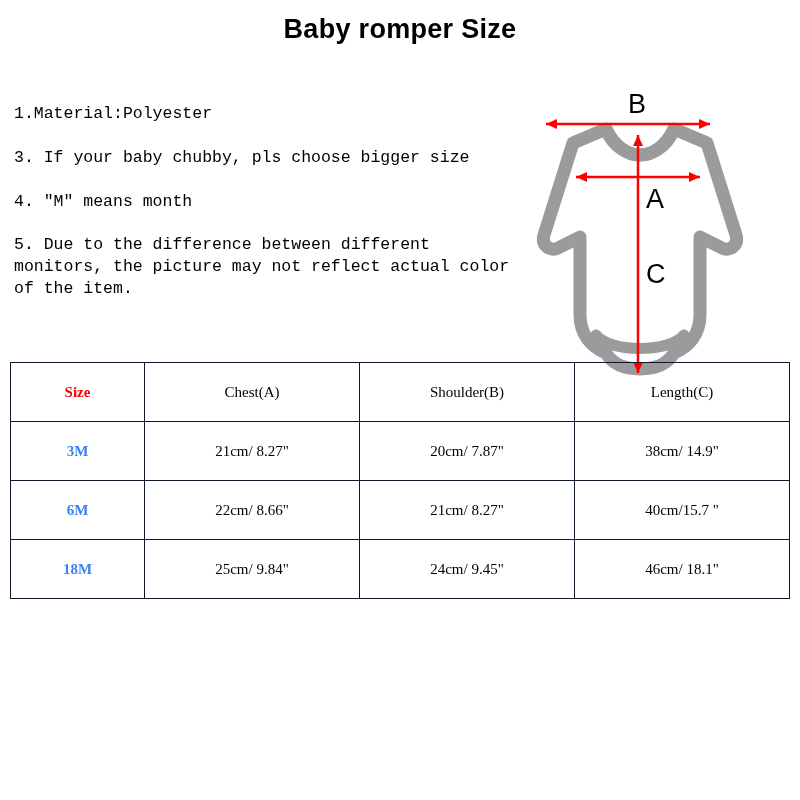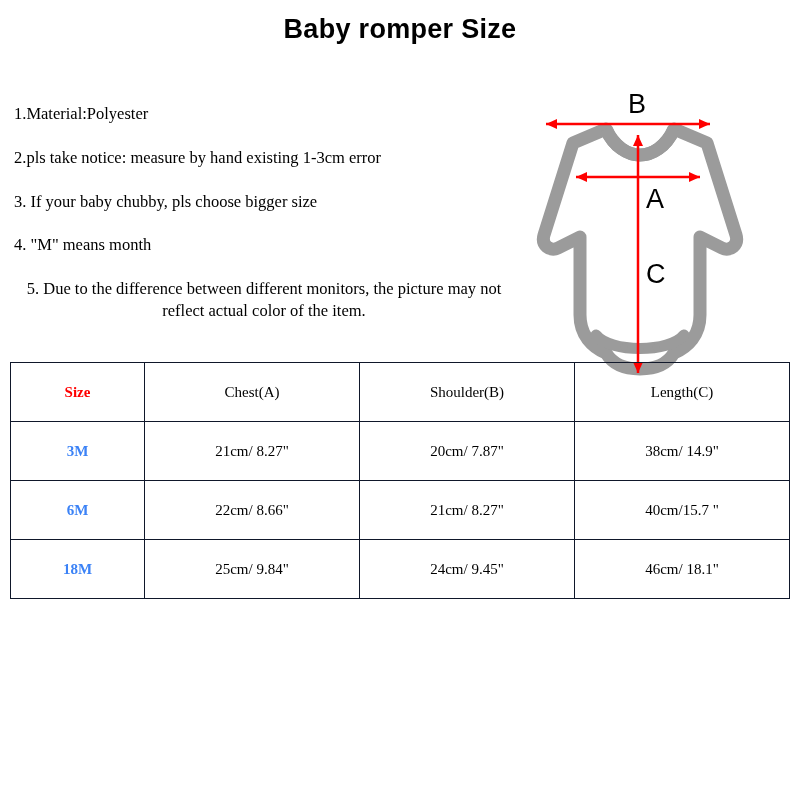--- a/index.html
+++ b/index.html
@@ -36,25 +36,24 @@
   .notes {
     position: absolute;
     left: 14px;
     top: 58px;
     width: 500px;
   }
   .note {
     font-size: 16.5px;
     line-height: 1.32;
     margin-bottom: 22px;
-    font-family: Liberation Serif, serif;
+    font-family: Liberation Mono, monospace;
   }
   .note.last {
     margin-bottom: 16px;
-    text-align: center;
   }
   .diagram {
     position: absolute;
     left: 478px;
     top: 40px;
     width: 310px;
     height: 300px;
   }
   .diagram svg {
     display: block;
@@ -108,21 +107,20 @@
 <body>
 
 <div class="page">
 
   <div class="title">Baby romper Size</div>
 
   <div class="top-section">
 
     <div class="notes">
       <div class="note">1.Material:Polyester</div>
-      <div class="note">2.pls take notice: measure by hand existing 1-3cm error</div>
       <div class="note">3. If your baby chubby, pls choose bigger size</div>
       <div class="note">4. "M" means month</div>
       <div class="note last">5. Due to the difference between different monitors, the picture may not reflect actual color of the item.</div>
     </div>
 
     <div class="diagram">
       <svg width="310" height="300" viewBox="0 0 310 300" xmlns="http://www.w3.org/2000/svg">
         <g>
 
           <path d="M95 58

